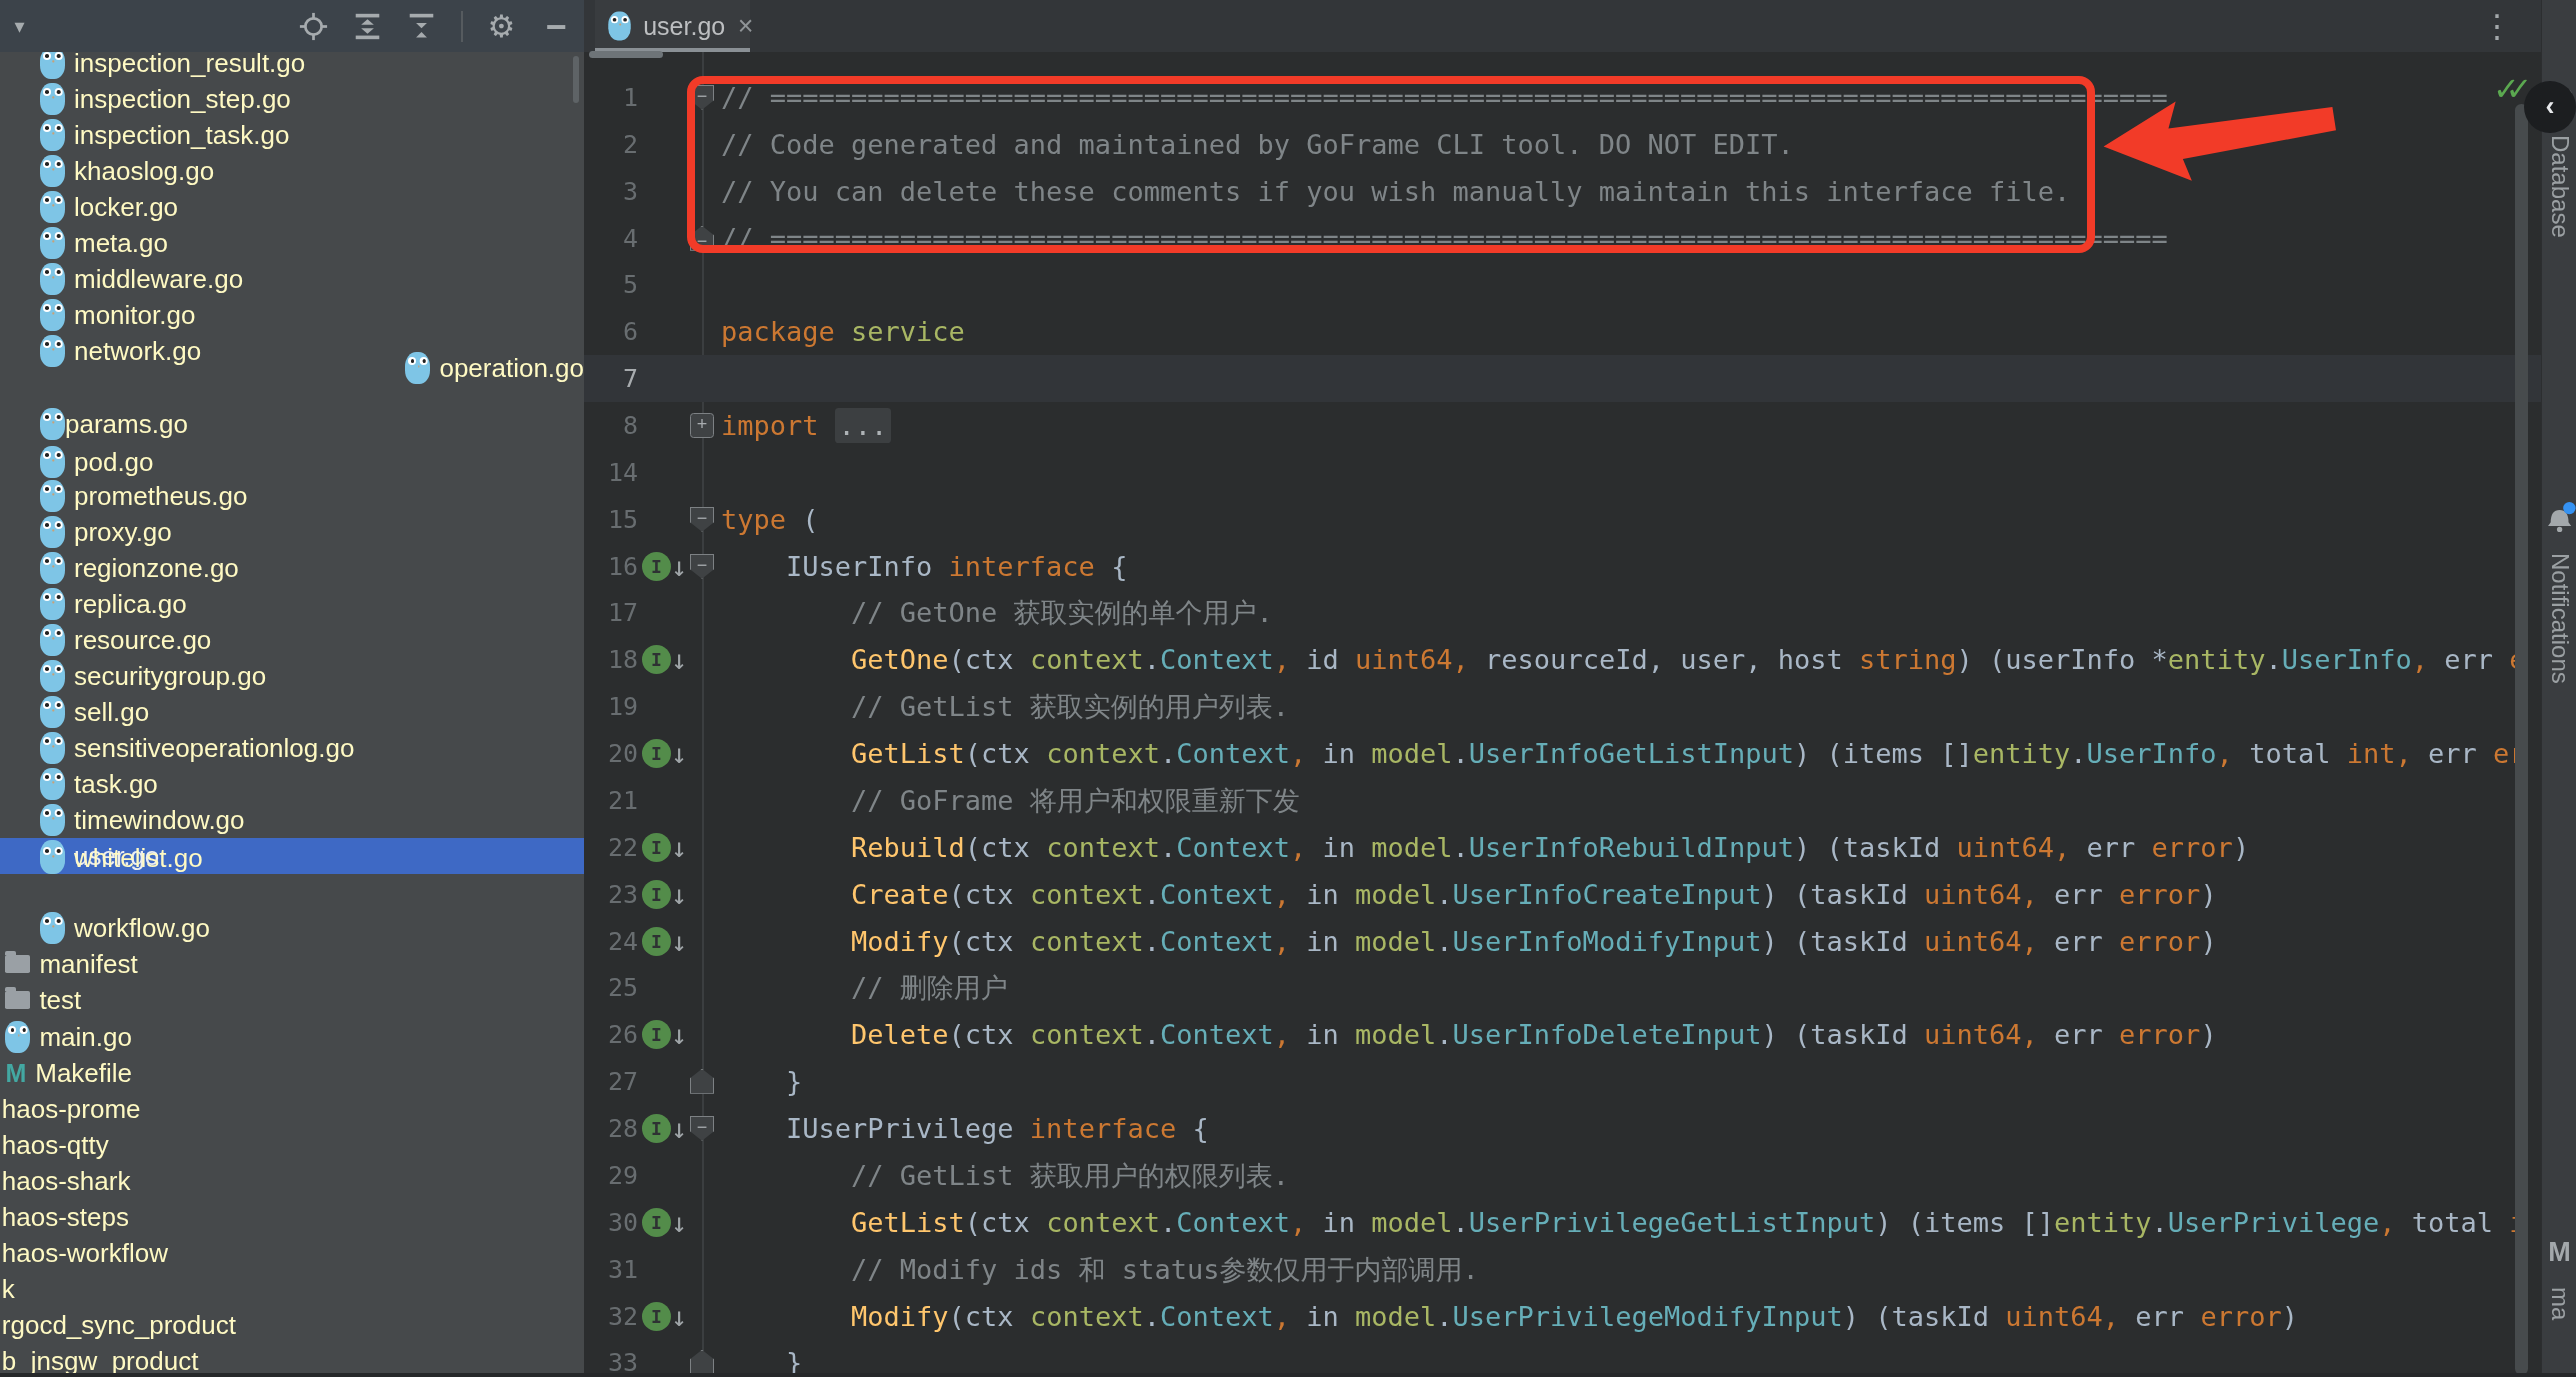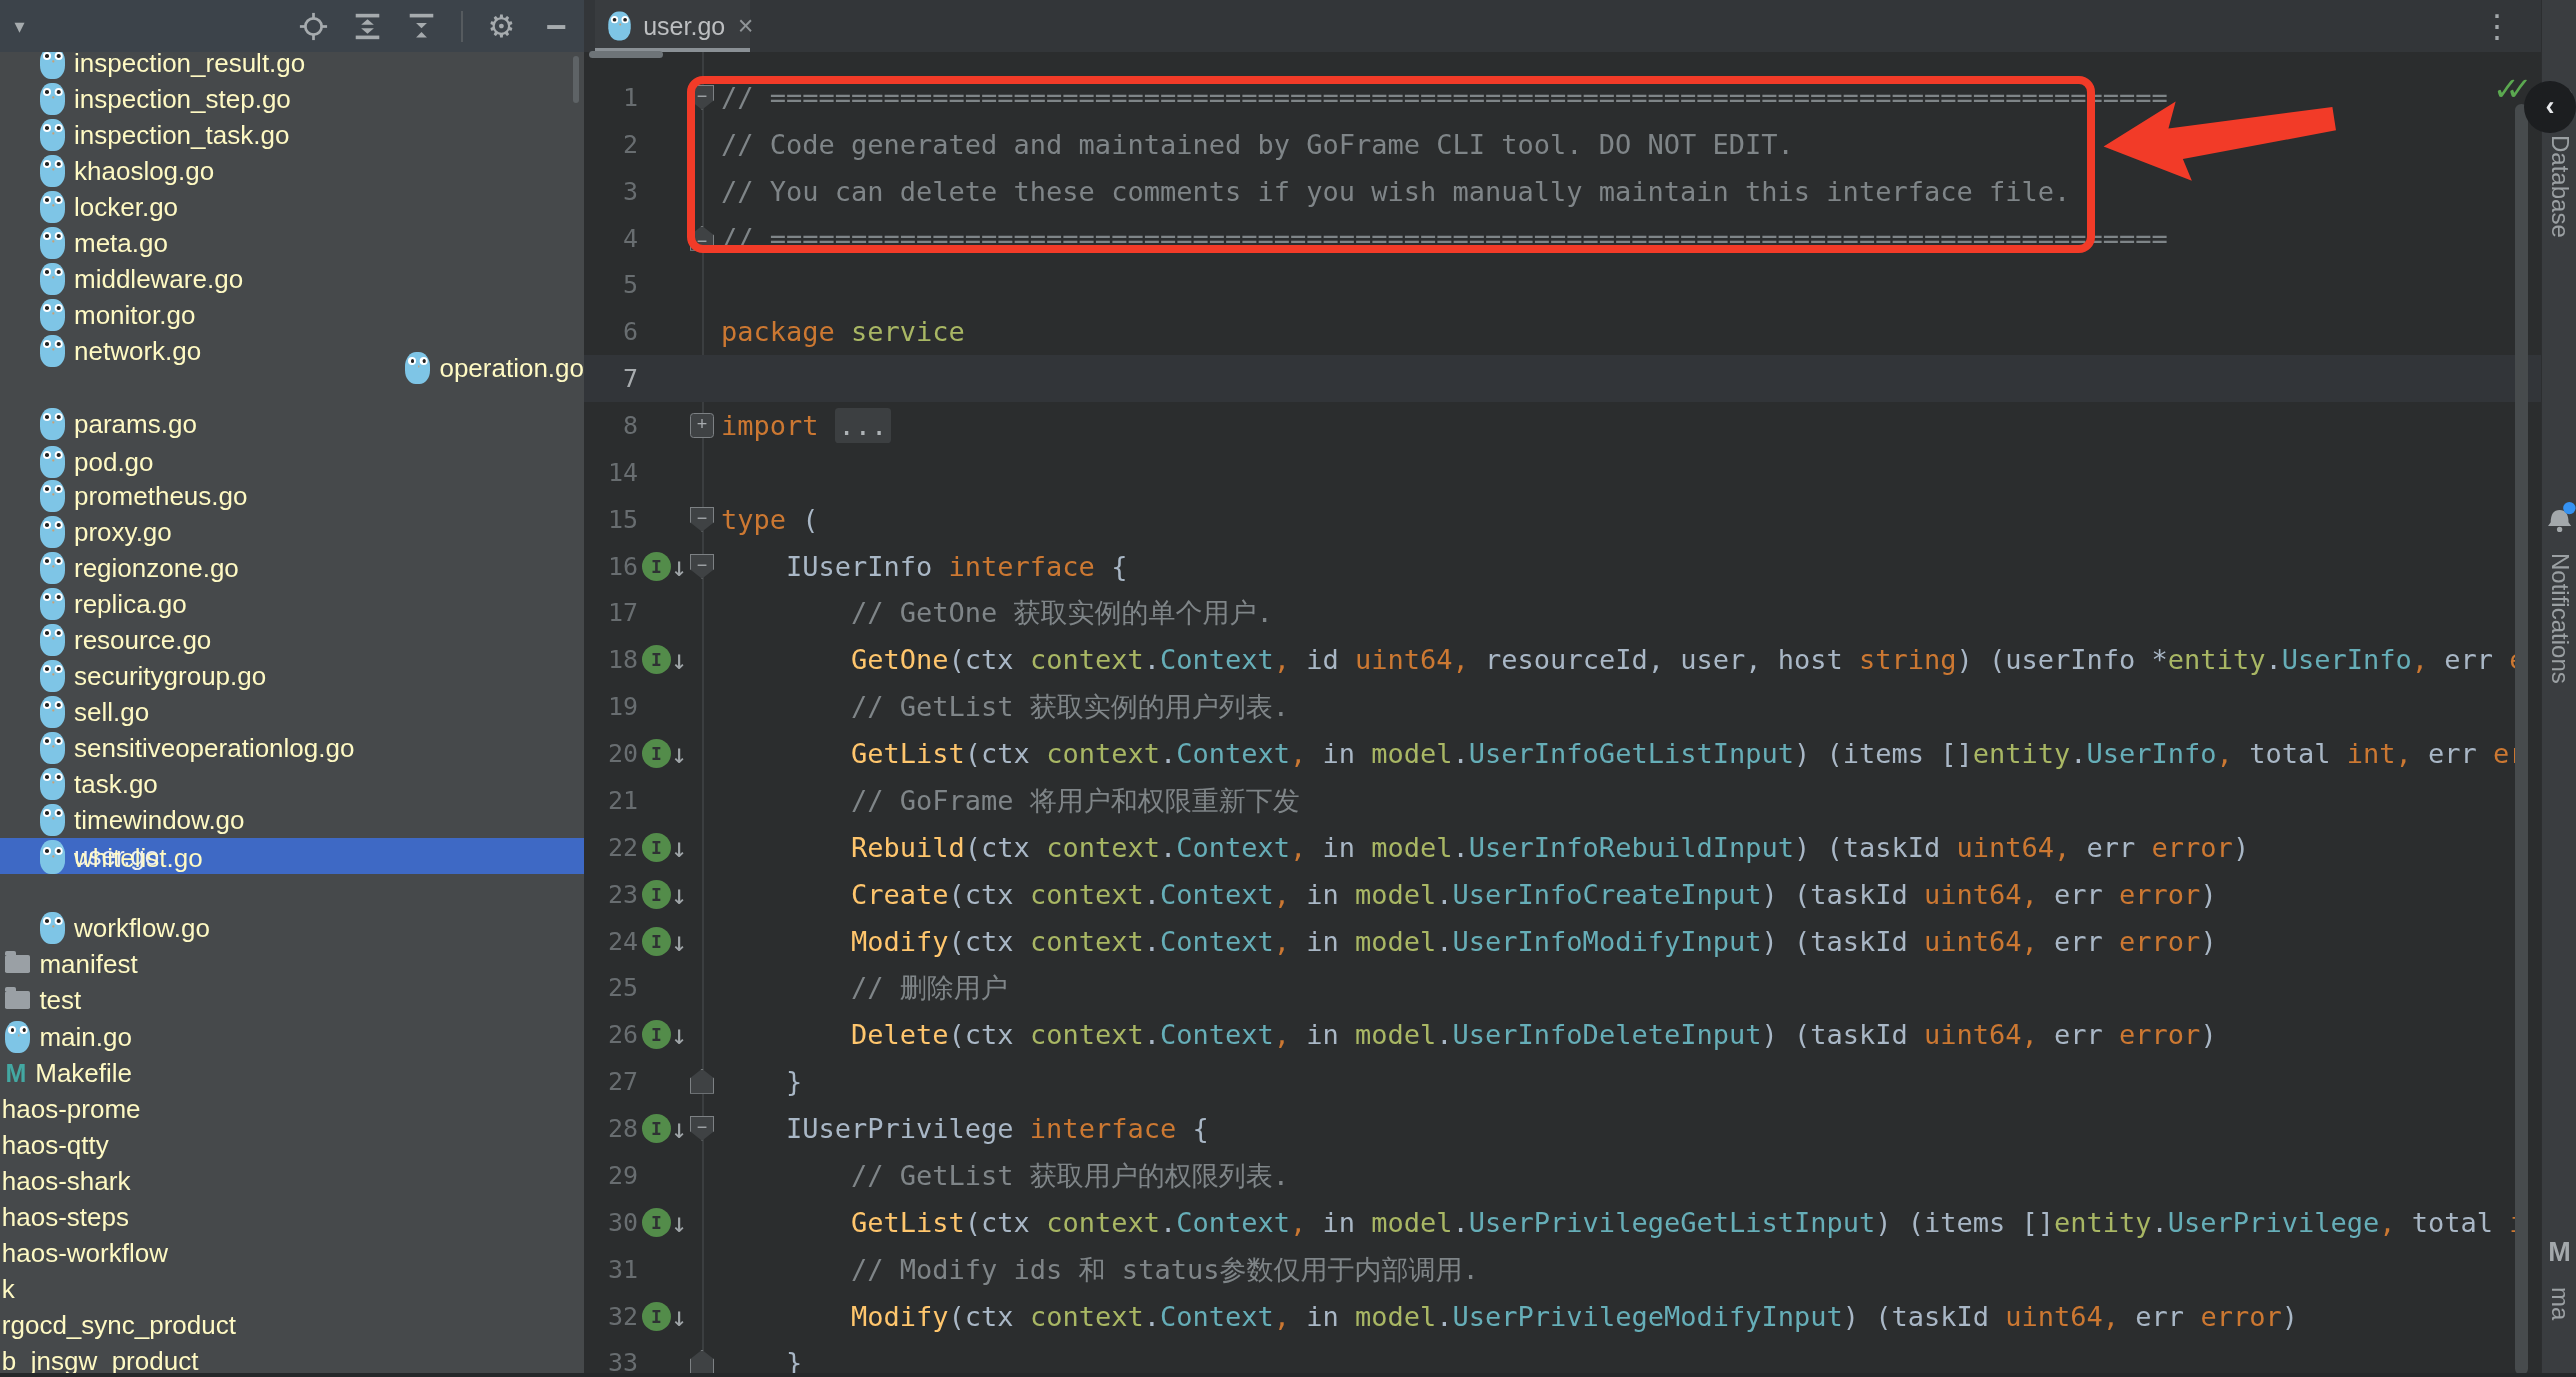--- a/index.html
+++ b/index.html
@@ -115,21 +115,21 @@
       <div class="trow" style="top: 333px;">
         <span class="gopher" style="margin-left:40px"></span>
         <span class="lbl" style="margin-left:9px">network.go</span>
       </div>
       <div class="trow" style="top: 350px; justify-content: flex-end;">
         <span class="gopher" style="margin-left:40px"></span>
         <span class="lbl" style="margin-left:9px">operation.go</span>
       </div>
       <div class="trow" style="top: 406px;">
         <span class="gopher" style="margin-left:40px"></span>
-        <span class="lbl" style="margin-left:9px">params.go</span>
+        <span class="lbl" style="">params.go</span>
       </div>
       <div class="trow" style="top: 444px;">
         <span class="gopher" style="margin-left:40px"></span>
         <span class="lbl" style="margin-left:9px">pod.go</span>
       </div>
       <div class="trow" style="top: 478px;">
         <span class="gopher" style="margin-left:40px"></span>
         <span class="lbl" style="margin-left:9px">prometheus.go</span>
       </div>
       <div class="trow" style="top: 514px;">

